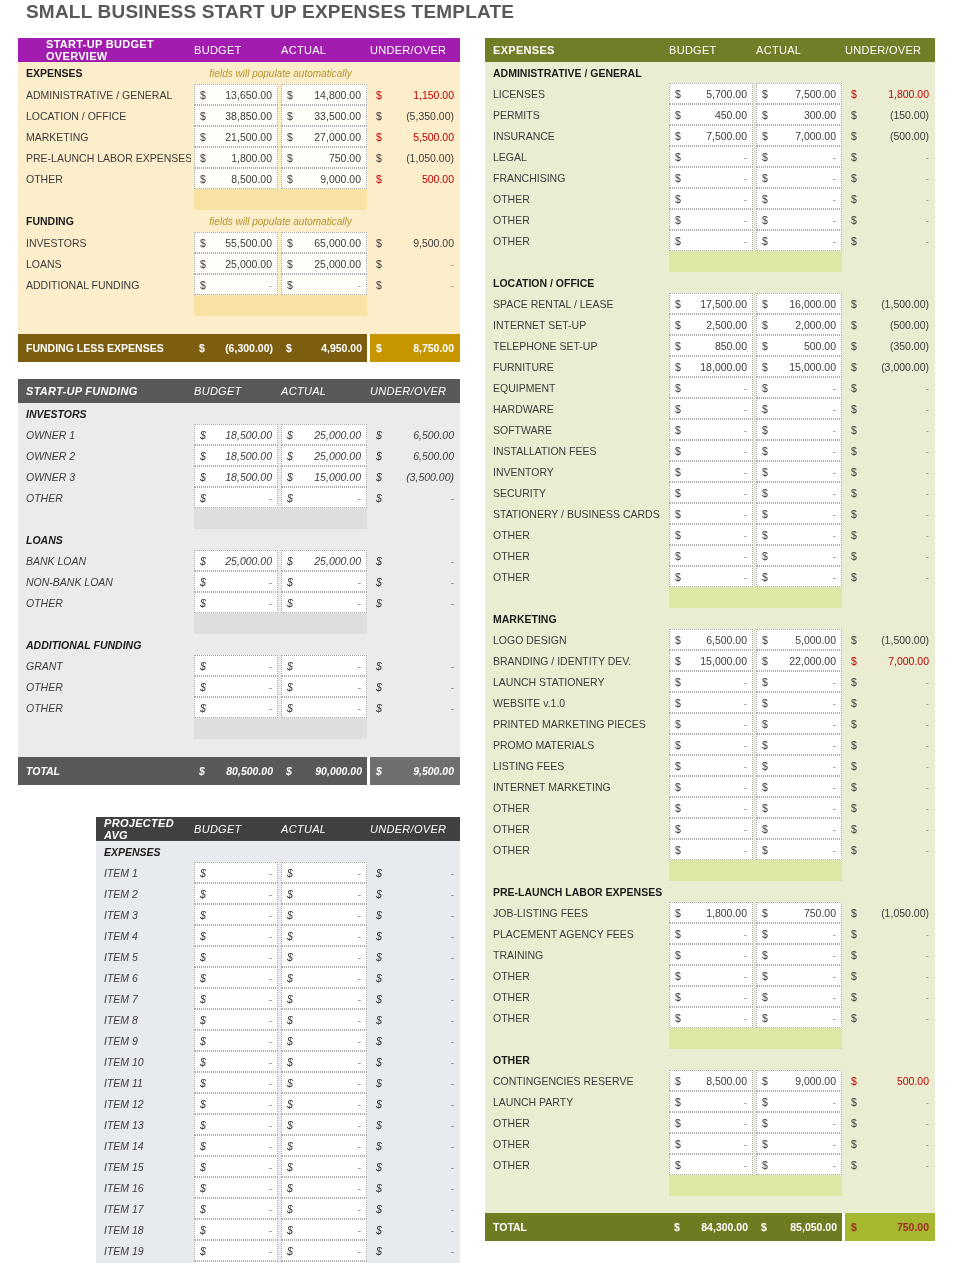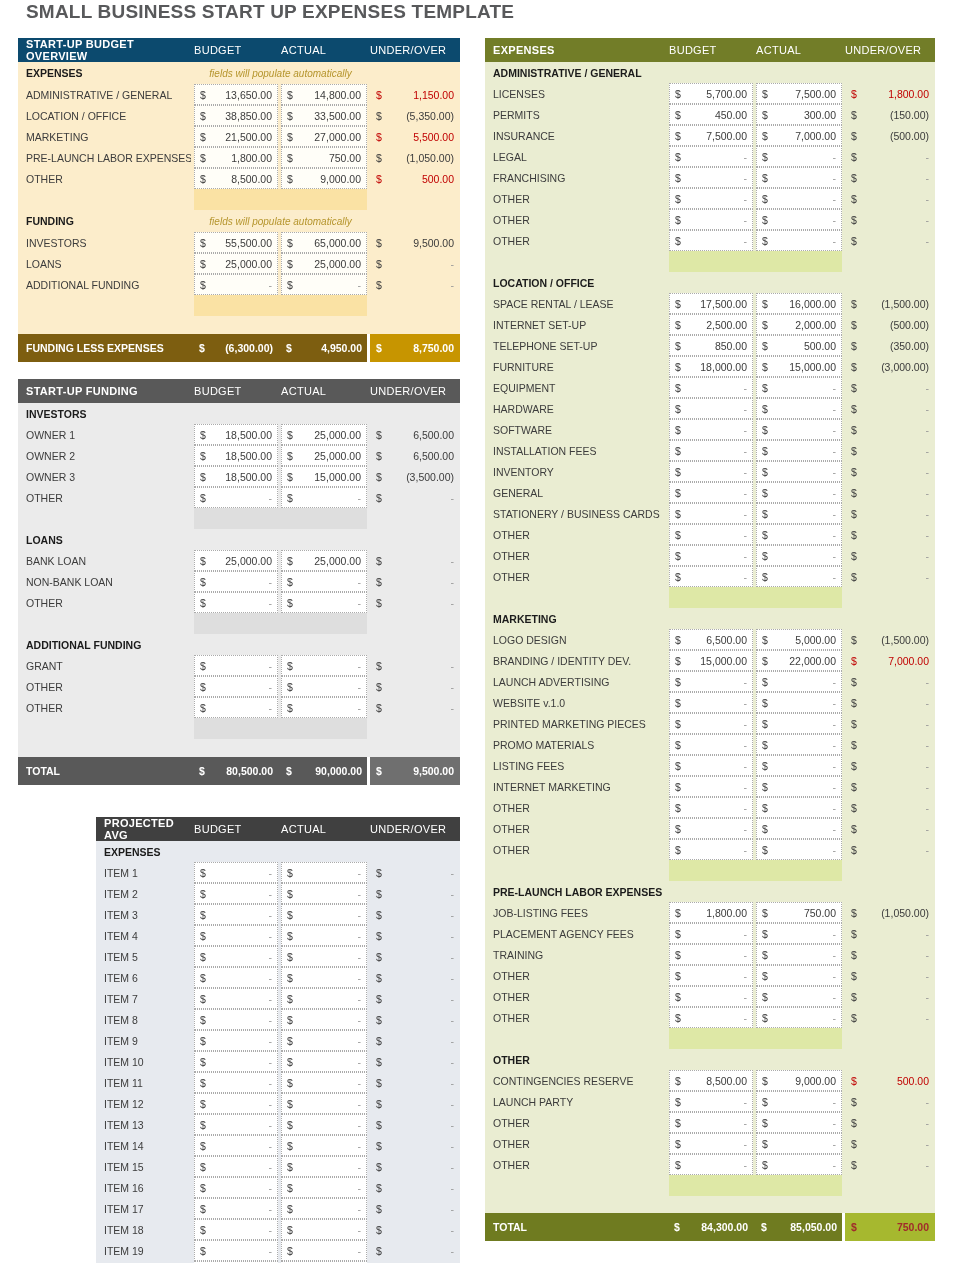--- a/index.html
+++ b/index.html
@@ -6,27 +6,27 @@
   html,body{width:953px;height:1263px;}
   body{background:#fff;font-family:"Liberation Sans",sans-serif;}
   .page{position:relative;width:953px;height:1263px;overflow:hidden;background:#fff;}
   .title{position:absolute;left:26px;top:1px;font-size:19px;font-weight:bold;color:#58595B;letter-spacing:.2px;}
   .cols{position:absolute;left:18px;top:38px;width:917px;}
   .col-left{position:absolute;left:0;top:0;width:442px;}
   .col-right{position:absolute;left:467px;top:0;width:450px;}
 
   .tbl{position:relative;width:100%;}
   .tbl.projected{margin-left:78px;width:364px;}
-  .tbl.funding,.tbl.projected{margin-top:17px;}
+  .tbl.funding,.tbl.projected{margin-top:17px;font-style:italic;}
 
   .thead,.trow,.totalbar{display:grid;grid-template-columns:1fr 84px 86px 90px;column-gap:3px;}
   .thead{height:24px;align-items:center;color:#fff;font-size:11px;}
   .thead .t{font-weight:bold;padding-left:8px;letter-spacing:.3px;}
   .thead .ch{letter-spacing:.3px;}
-  .gold .thead{background:#0c4a6e;}
+  .gold .thead{background:#a21caf;padding-left:20px;}
   .gray .thead{background:#595959;}
   .slate .thead{background:#404040;margin-top:32px;}
   .olive .thead{background:#727D28;}
 
   .tbody{font-size:10.5px;color:#3C3C3C;}
   .gold .tbody{background:#FCEDCB;}
   .gray .tbody{background:#EBEBEB;}
   .slate .tbody{background:#E7EAEF;}
   .olive .tbody{background:#EAEDD2;}
 
@@ -1075,21 +1075,21 @@
               <div class="cell">
                 <span class="cur">$</span>
                 <span class="val dash">-</span>
               </div>
               <div class="uo">
                 <span class="cur">$</span>
                 <span class="val dash">-</span>
               </div>
             </div>
             <div class="trow">
-              <div class="lbl">GENERAL</div>
+              <div class="lbl">SECURITY</div>
               <div class="cell">
                 <span class="cur">$</span>
                 <span class="val dash">-</span>
               </div>
               <div class="cell">
                 <span class="cur">$</span>
                 <span class="val dash">-</span>
               </div>
               <div class="uo">
                 <span class="cur">$</span>
@@ -1195,21 +1195,21 @@
               <div class="cell">
                 <span class="cur">$</span>
                 <span class="val">22,000.00</span>
               </div>
               <div class="uo">
                 <span class="cur red">$</span>
                 <span class="val red">7,000.00</span>
               </div>
             </div>
             <div class="trow">
-              <div class="lbl">LAUNCH ADVERTISING</div>
+              <div class="lbl">LAUNCH STATIONERY</div>
               <div class="cell">
                 <span class="cur">$</span>
                 <span class="val dash">-</span>
               </div>
               <div class="cell">
                 <span class="cur">$</span>
                 <span class="val dash">-</span>
               </div>
               <div class="uo">
                 <span class="cur">$</span>

